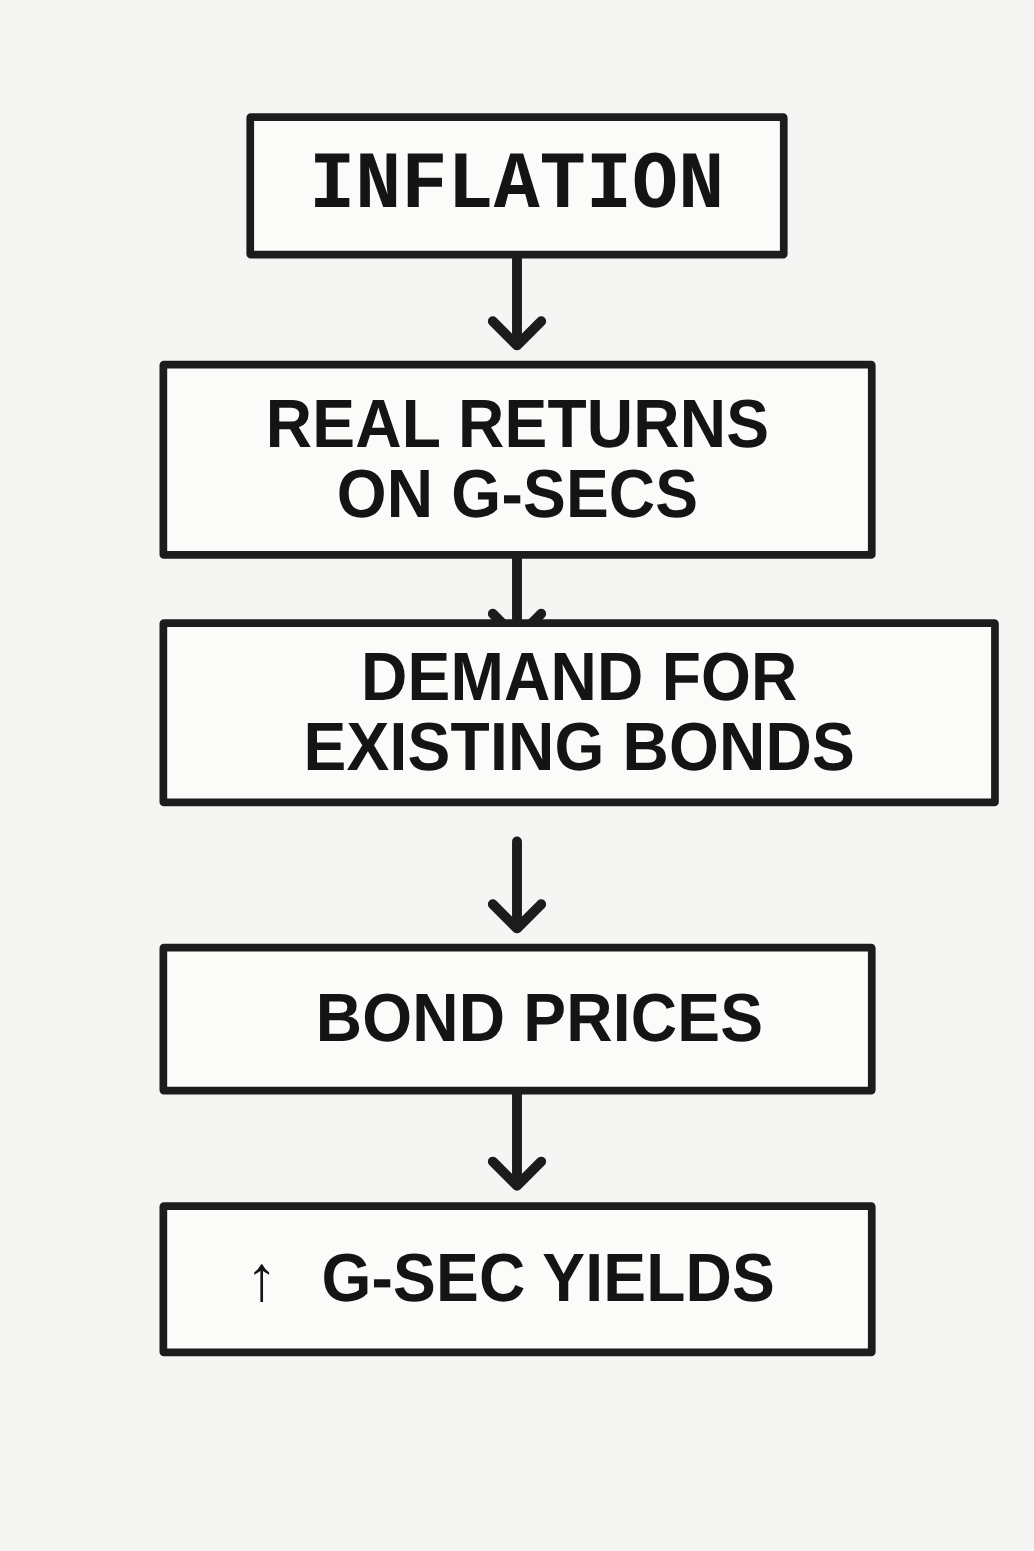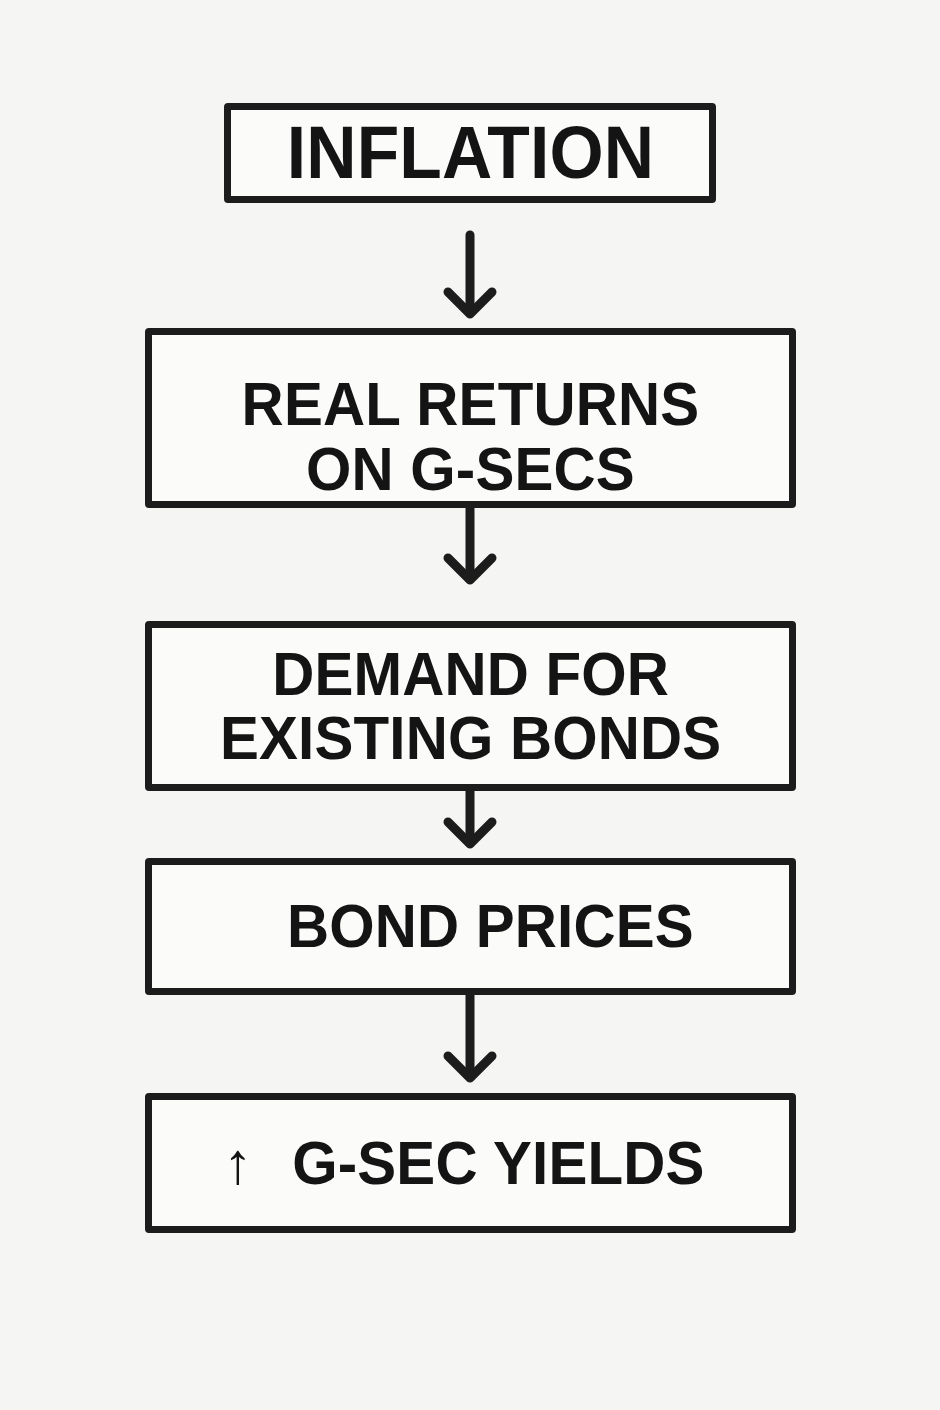--- a/index.html
+++ b/index.html
@@ -37,23 +37,23 @@
     letter-spacing: 0.2px;
     line-height: 1.04;
     user-select: none;
   }
   .node .label {
     display: block;
     white-space: pre-line;
     transform: scaleX(0.94);
   }
 
-  .node-1 { left: 224px;  top: 103px;  width: 492px; height: 100px; }
-  .node-2 { left: 145px;  top: 328px;  width: 651px; height: 180px; align-items: flex-end; }
-  .node-3 { left: 145px;  top: 621px;  width: 651px; height: 170px; }
+  .node-1 { left: 224px;  top: 103px;  width: 492px; height: 132px; font-family: Liberation Mono, monospace; }
+  .node-2 { left: 145px;  top: 328px;  width: 651px; height: 180px; }
+  .node-3 { left: 145px;  top: 563px;  width: 763px; height: 170px; }
   .node-4 { left: 145px;  top: 858px;  width: 651px; height: 137px; padding-left: 40px; }
   .node-5 { left: 145px;  top: 1093px; width: 651px; height: 140px; }
 
   .node-1 .label { font-size: 74px; }
   .node-2 .label { font-size: 62px; }
   .node-3 .label { font-size: 62px; }
   .node-4 .label { font-size: 62px; }
   .node-5 .label { font-size: 62px; }
 
   

